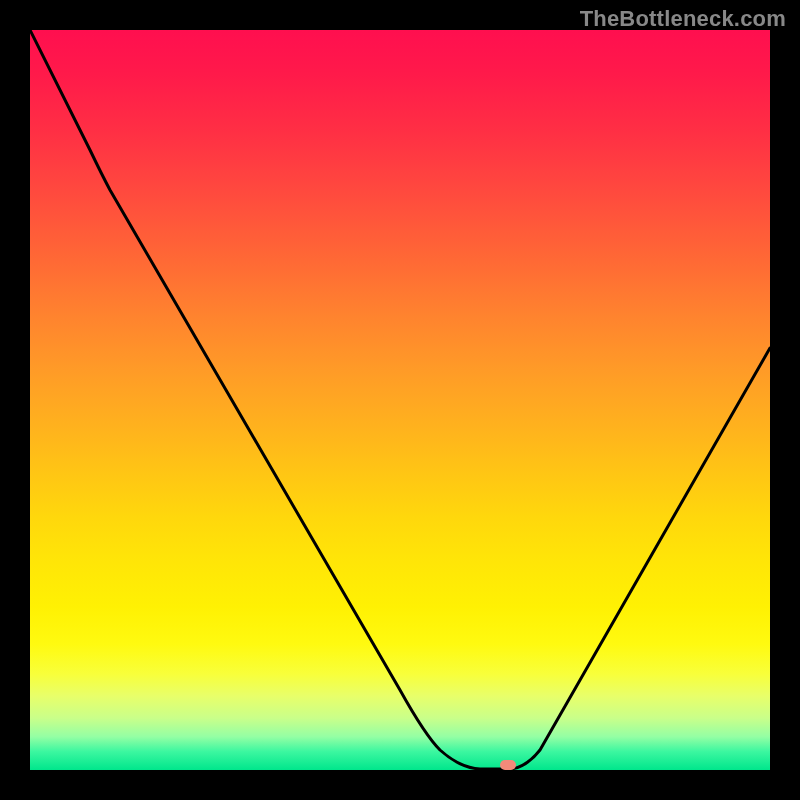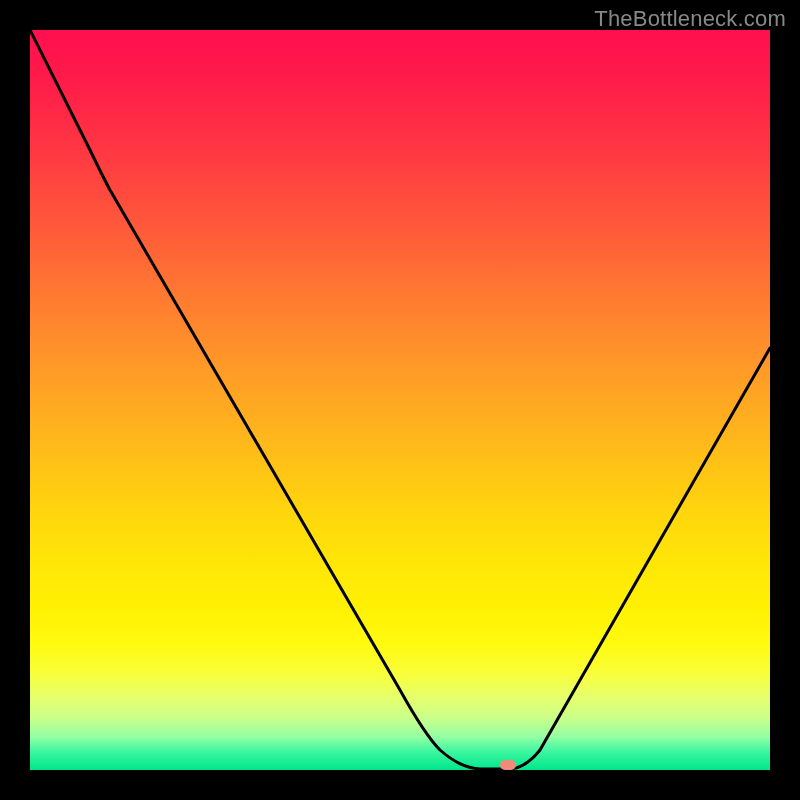--- a/index.html
+++ b/index.html
@@ -62,20 +62,21 @@
     border-radius: 5px;
     transform: translate(-50%, -50%);
   }
   .attribution {
     position: absolute;
     top: 6px;
     right: 14px;
     color: #888;
     font-size: 22px;
     letter-spacing: 0.2px;
+    font-weight: bold;
   }
 </style>
 </head>
 <body>
 
 <div class="frame">
 
   <div class="attribution">TheBottleneck.com</div>
 
   <div class="plot">

